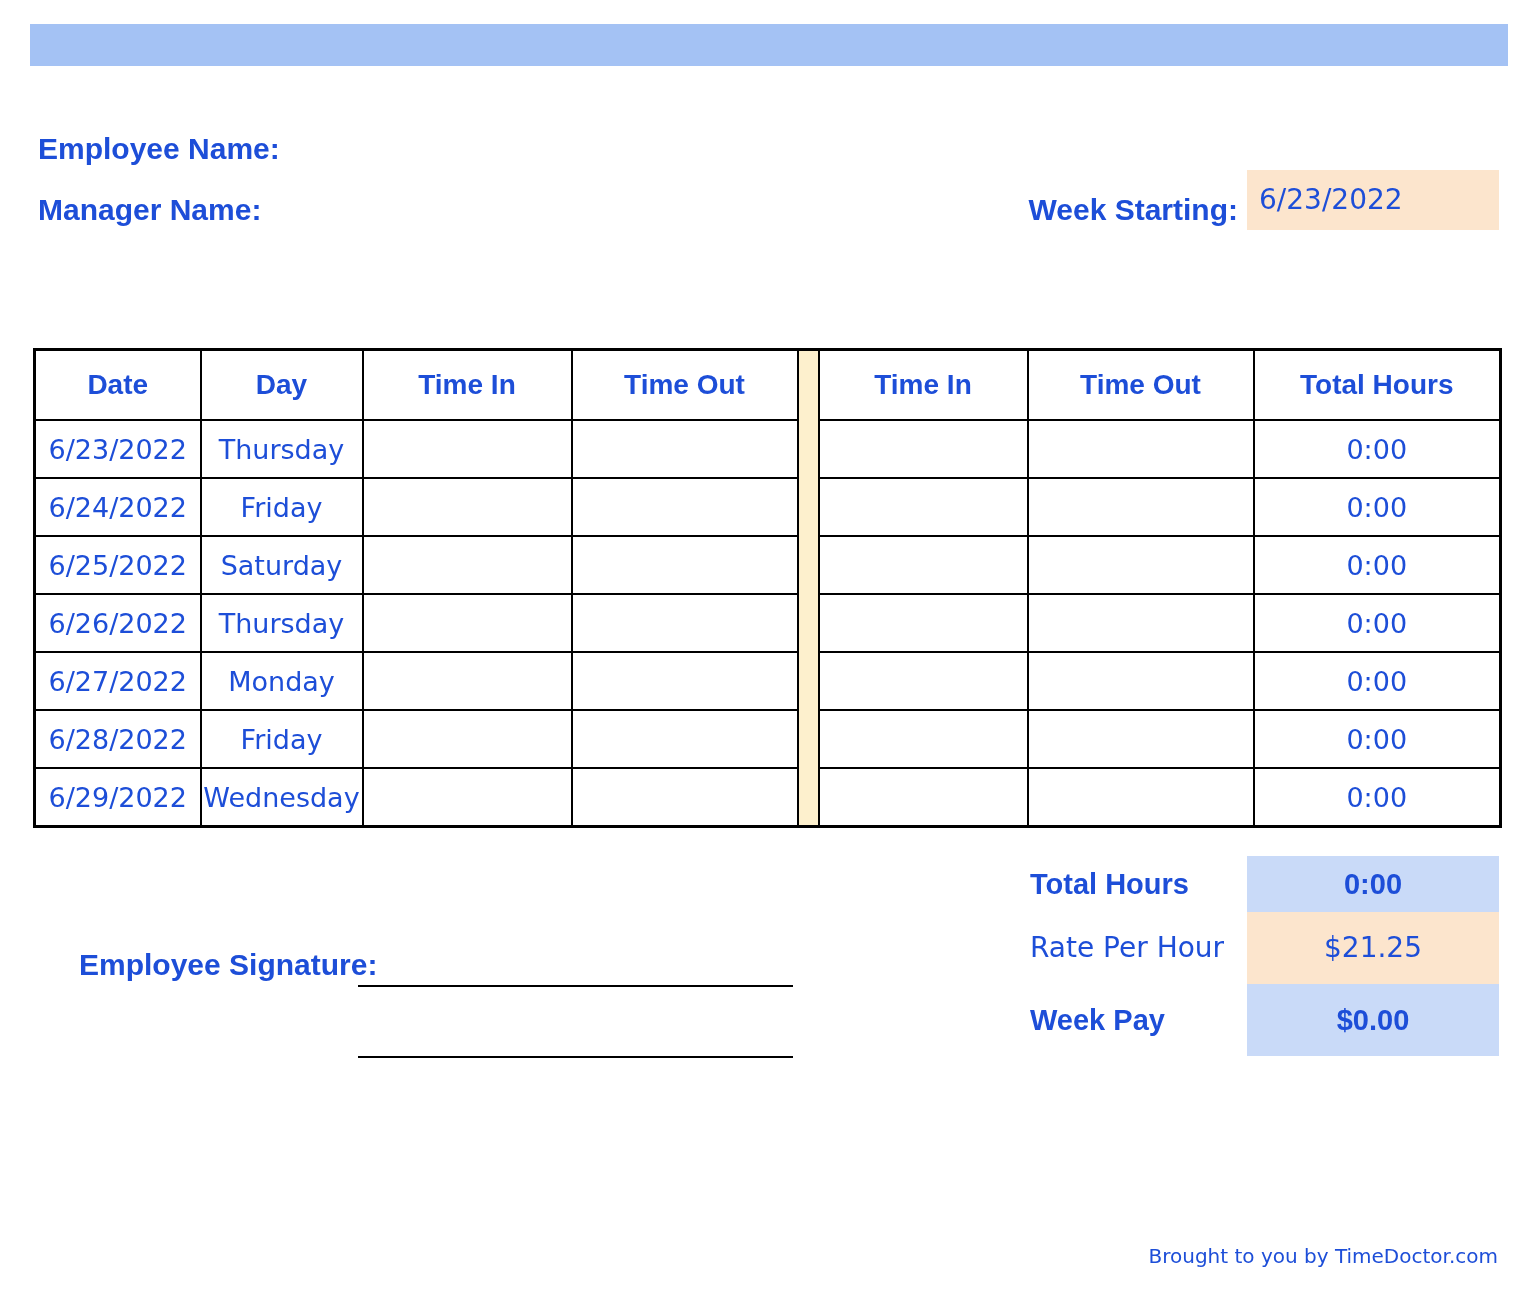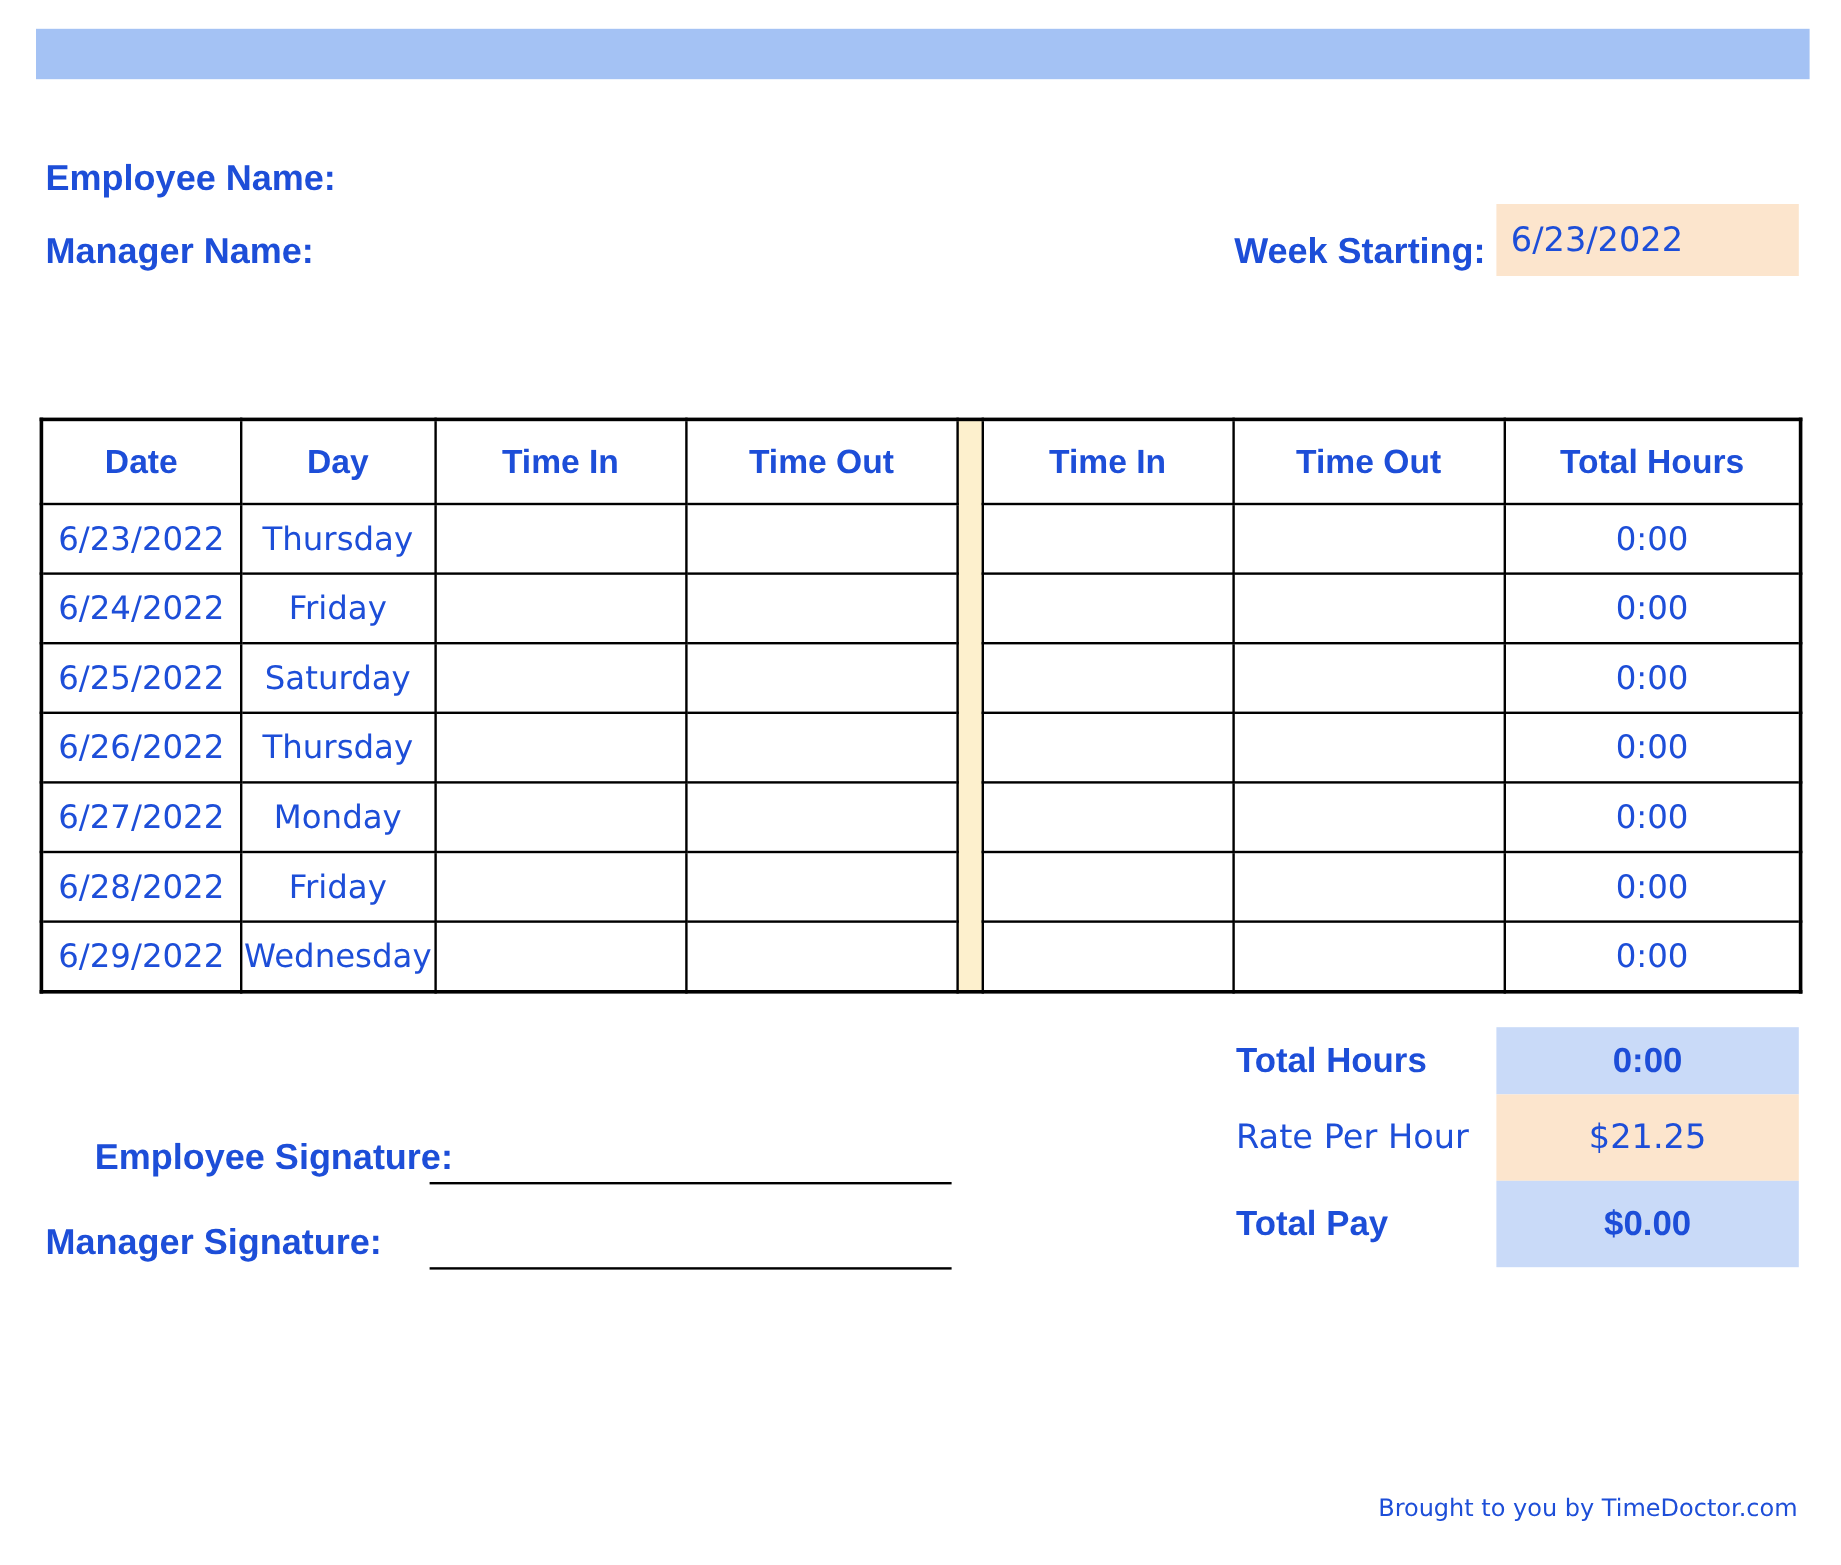--- a/index.html
+++ b/index.html
@@ -145,24 +145,23 @@
       </tr>
     </tbody>
   </table>
 
   <div class="sum-label bold row1">Total Hours</div>
   <div class="sum-value bold bg-blue row1">0:00</div>
 
   <div class="sum-label row2">Rate Per Hour</div>
   <div class="sum-value bg-peach row2">$21.25</div>
 
-  <div class="sum-label bold row3">Total Pay</div>
+  <div class="sum-label bold row3">Week Pay</div>
   <div class="sum-value bold bg-blue row3">$0.00</div>
 
   <div class="lbl-bold sig-emp-label">Employee Signature:</div>
   <div class="sig-line emp"></div>
 
-  <div class="lbl-bold sig-mgr-label">Manager Signature:</div>
   <div class="sig-line mgr"></div>
 
   <div class="footer">Brought to you by TimeDoctor.com</div>
 
 </div>
 
 </body></html>

